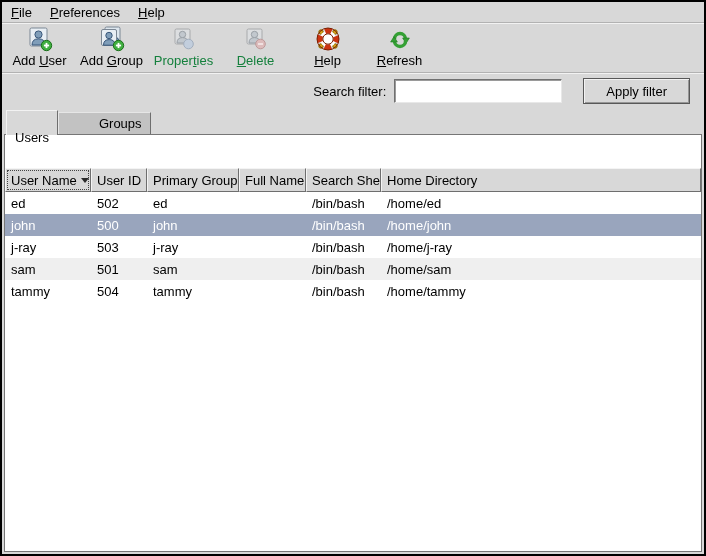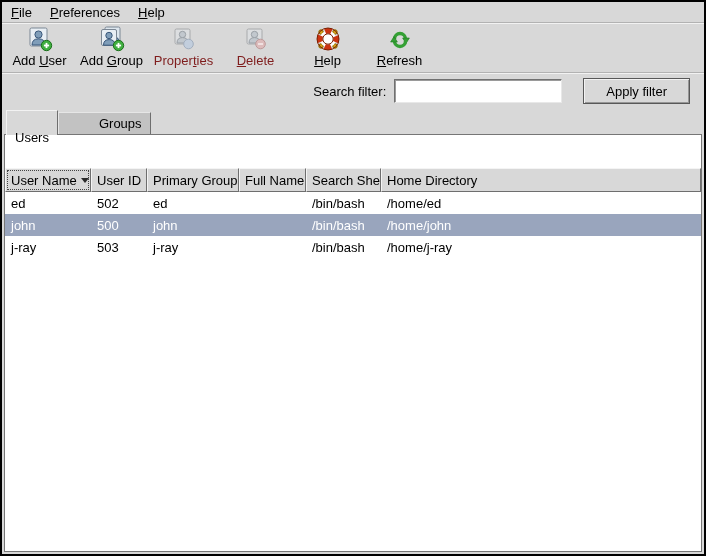--- a/index.html
+++ b/index.html
@@ -15,21 +15,21 @@
   
   .menubar { height:20px; display:flex; align-items:center; background:#d8d8d8; flex:0 0 auto; }
   .menu-item { padding:4px 9px; cursor:default; }
   .mn { text-decoration:underline; }
   .sep { height:2px; flex:0 0 auto; border-top:1px solid #b2b2b2; border-bottom:1px solid #f2f2f2; }
   
   .toolbar { height:48px; display:flex; align-items:flex-start; padding:2px 0 0 3px; flex:0 0 auto;border-radius:8px; }
   .tb-btn { width:69px; margin-right:3px; display:flex; flex-direction:column; align-items:center; cursor:default; }
   .tb-btn .ticon { width:26px; height:26px; display:block; }
   .tb-btn .tlabel { margin-top:1px; white-space:nowrap; }
-  .tb-btn.disabled .tlabel { color:#7f1d1d; }
+  .tb-btn.disabled .tlabel { color:#15803d; }
   
   .searchrow { height:34px; display:flex; align-items:center; justify-content:flex-end; padding-right:14px; flex:0 0 auto; }
   .searchrow label { margin-right:8px; }
   .search-input {
     width:168px; height:24px; background:#fff;
     border:1px solid #707070; border-bottom-color:#e8e8e8; border-right-color:#e8e8e8;
     box-shadow: inset 1px 1px 0 #9a9a9a;
     font:13px "Liberation Sans", sans-serif; padding:0 4px;
   }
   .apply-btn {
@@ -211,17 +211,33 @@
           <td>/home/john</td>
         </tr>
         <tr>
           <td>j-ray</td>
           <td>503</td>
           <td>j-ray</td>
           <td></td>
           <td>/bin/bash</td>
           <td>/home/j-ray</td>
         </tr>
+        <tr class="striped">
+          <td>sam</td>
+          <td>501</td>
+          <td>sam</td>
+          <td></td>
+          <td>/bin/bash</td>
+          <td>/home/sam</td>
+        </tr>
+        <tr>
+          <td>tammy</td>
+          <td>504</td>
+          <td>tammy</td>
+          <td></td>
+          <td>/bin/bash</td>
+          <td>/home/tammy</td>
+        </tr>
       </tbody>
     </table>
   </div>
 
 </div>
 
 </body></html>

